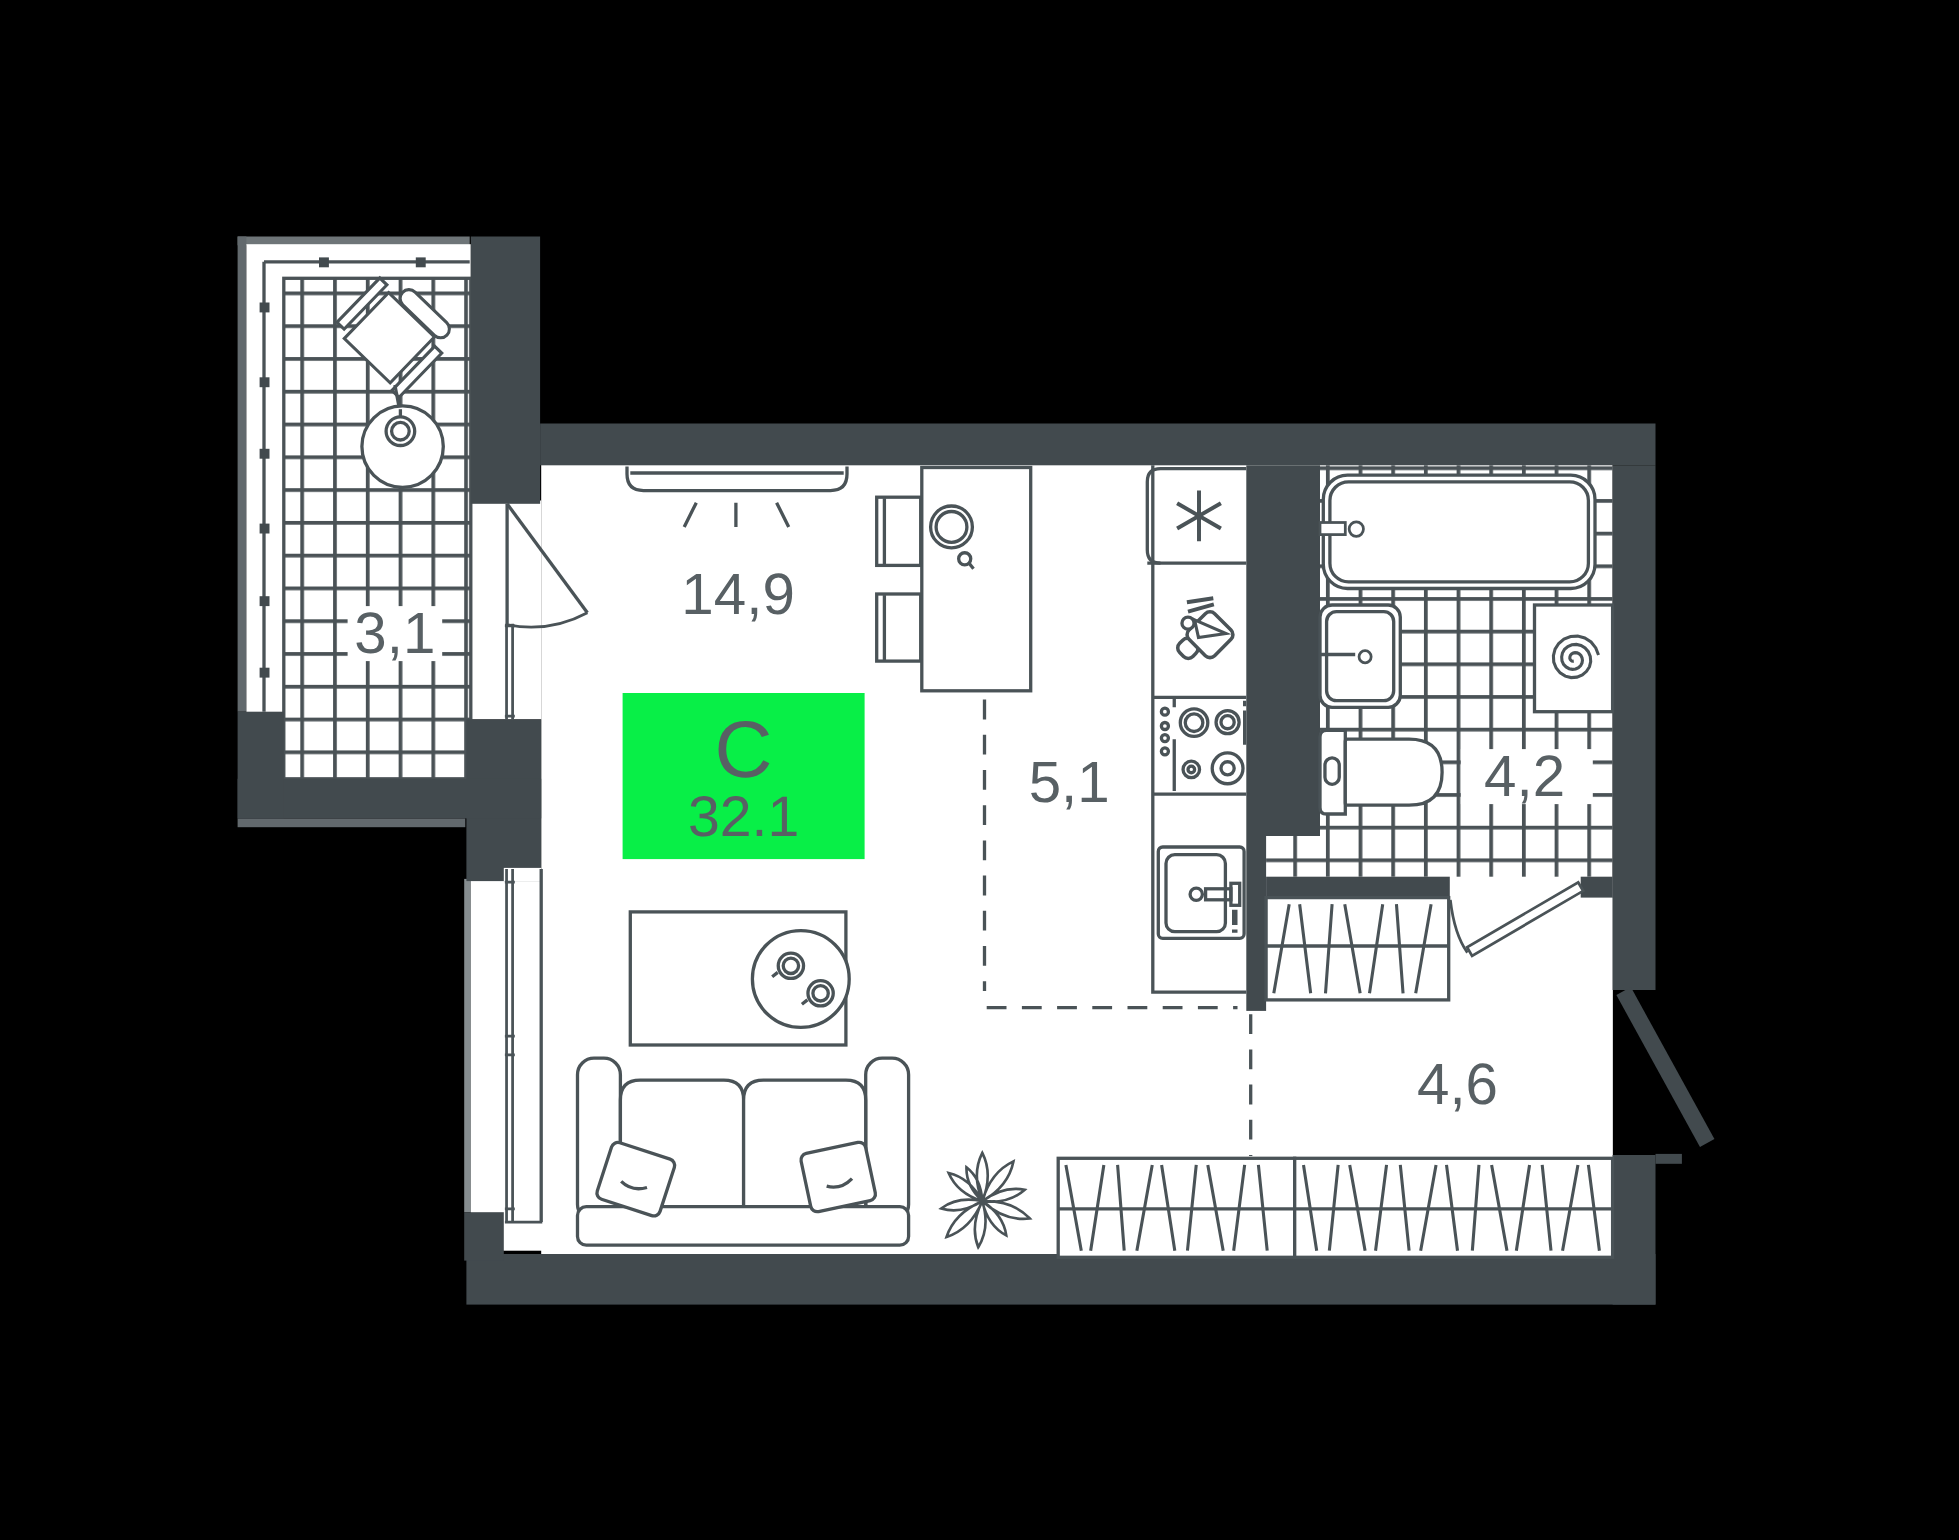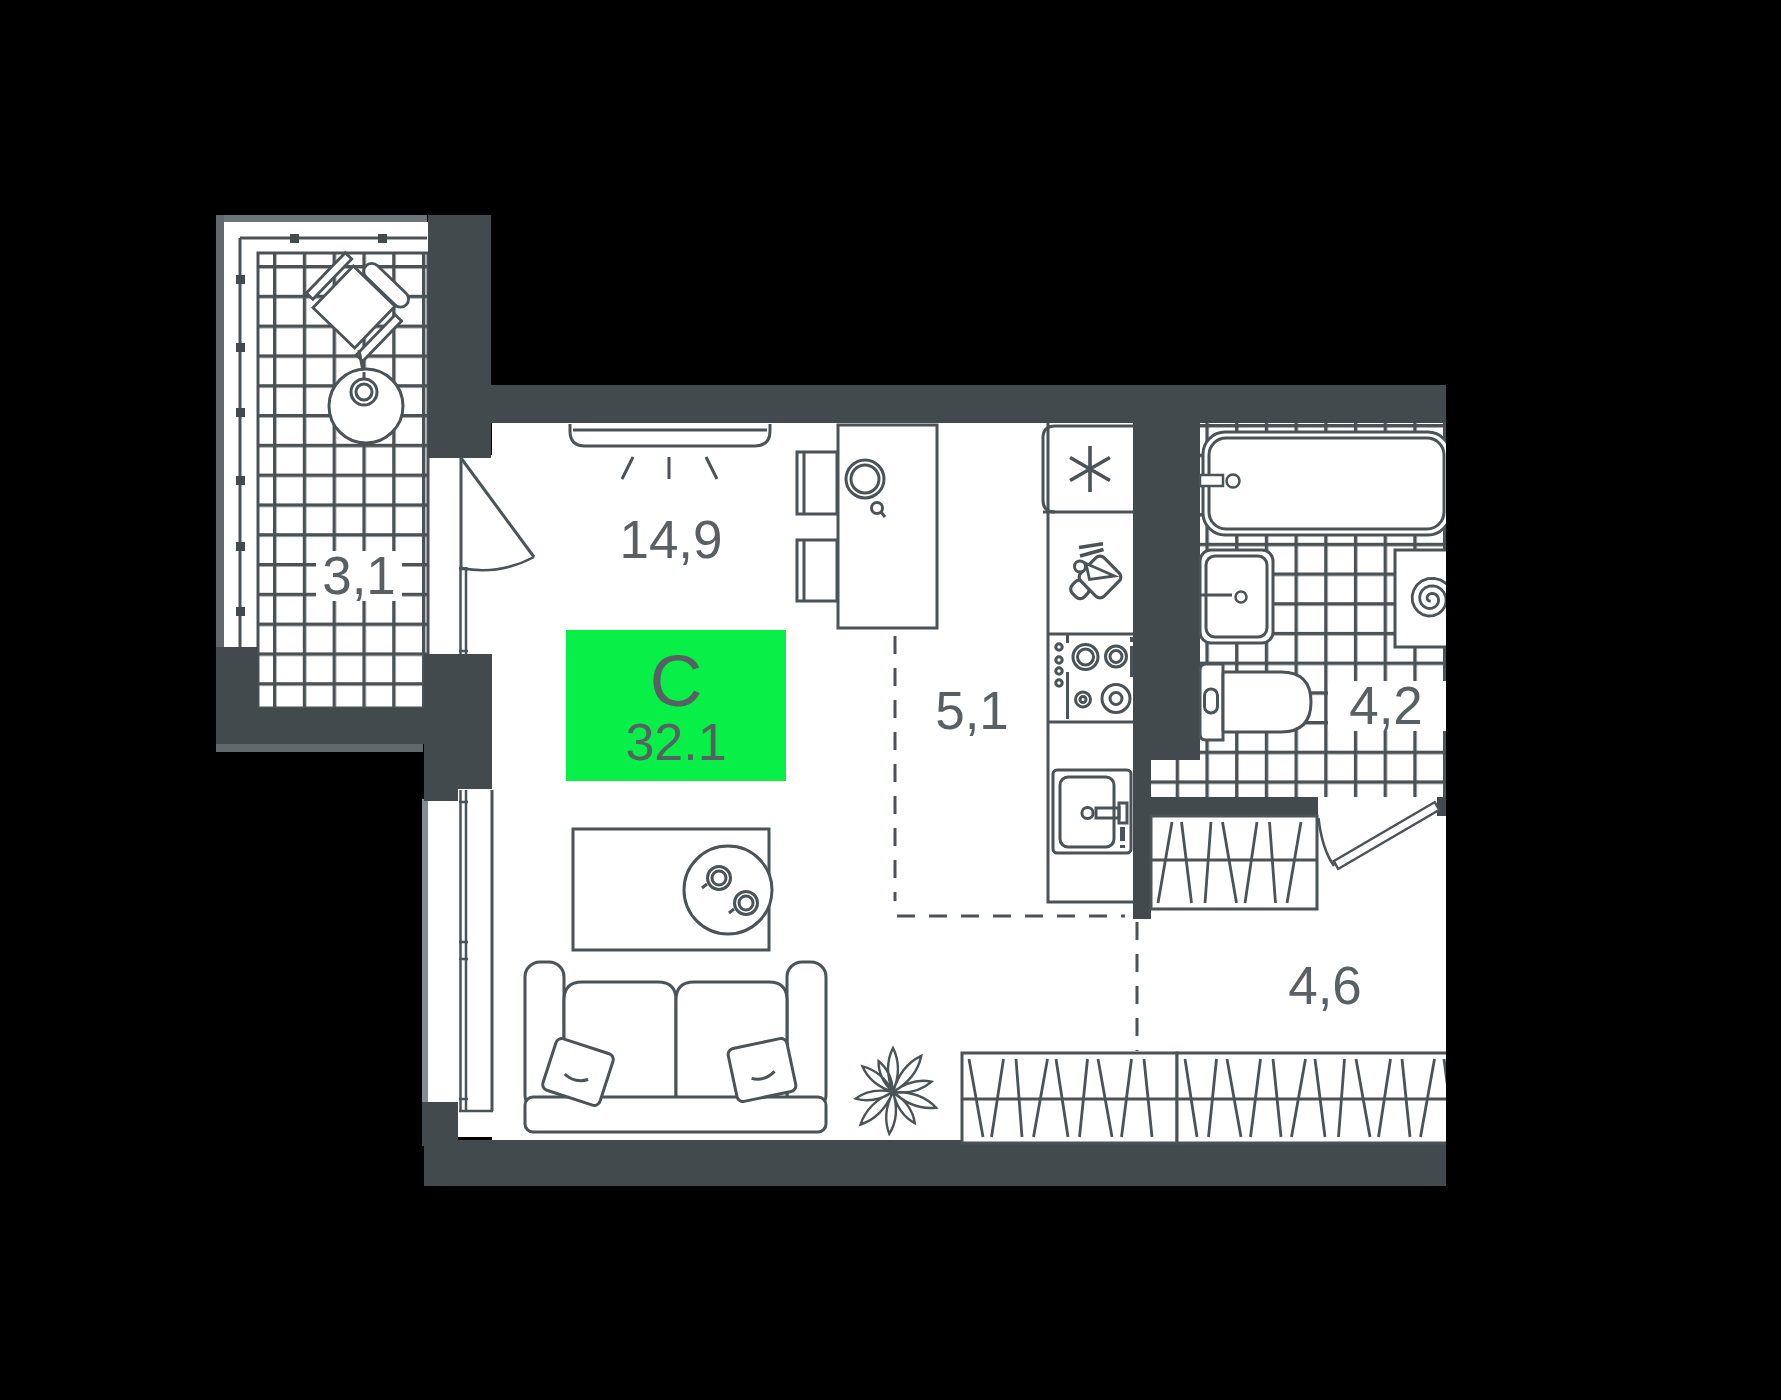--- a/index.html
+++ b/index.html
@@ -1,16 +1,16 @@
 <!DOCTYPE html>
 <html><head>
 <meta charset="utf-8">
 <style>
   html,body{margin:0;padding:0;background:#000;}
-  #stage{position:relative;width:1446px;height:1400px;background:#000;overflow:hidden;}
+  #stage{position:relative;width:1781px;height:1400px;background:#000;overflow:hidden;}
   svg{position:absolute;left:0;top:0;}
   text{font-family:"Liberation Sans",sans-serif;fill:#586064;}
 </style>
 </head>
 <body>
 <div id="stage">
 <svg width="1781" height="1400" viewBox="0 0 1781 1400">
 <defs>
   <pattern id="tileA" x="273" y="265" width="29.8" height="29.8" patternUnits="userSpaceOnUse">
     <path d="M0 1.7H29.8M1.7 0V29.8" stroke="#4a5256" stroke-width="3.4" fill="none"></path>

